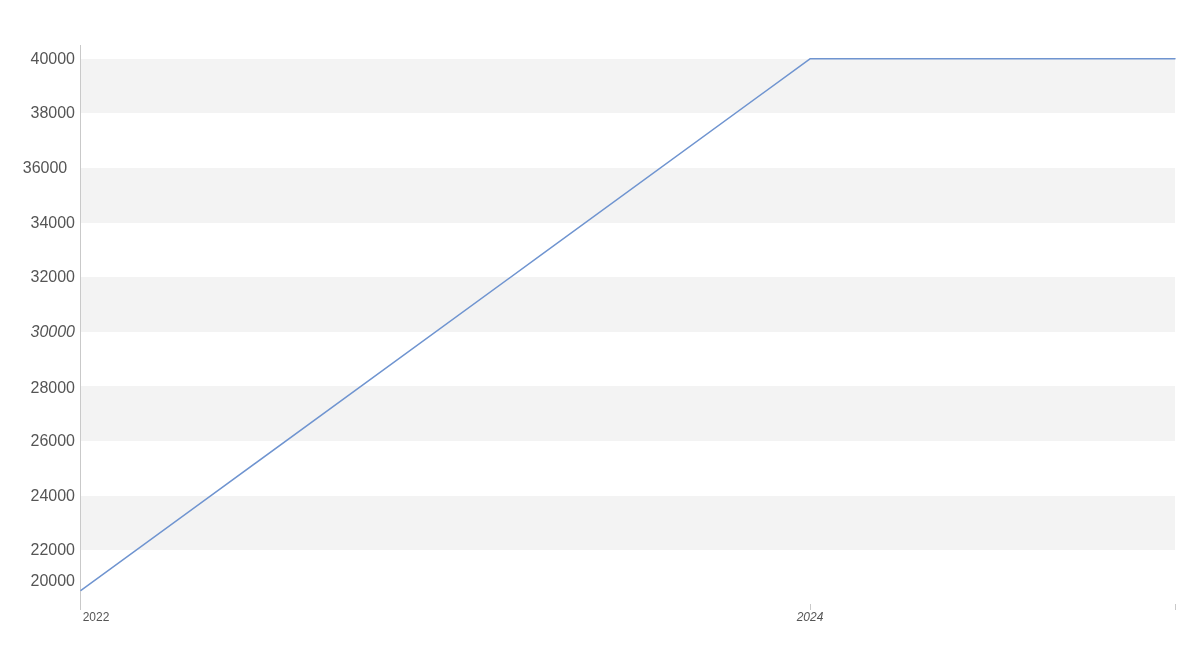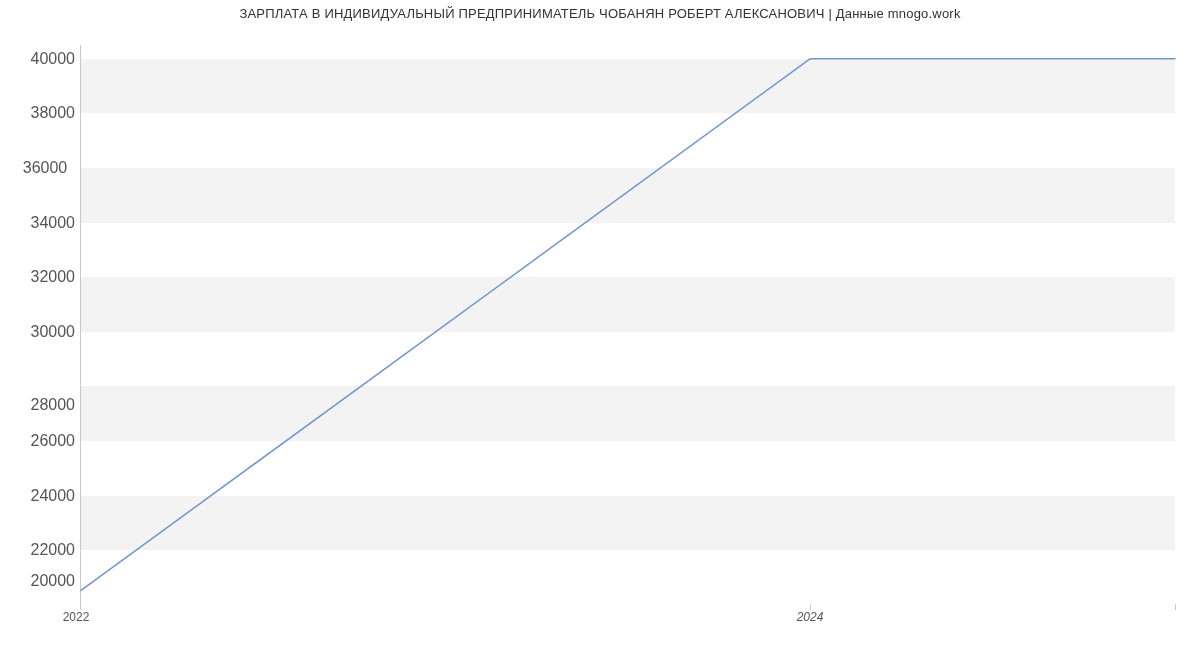--- a/index.html
+++ b/index.html
@@ -87,21 +87,20 @@
     stroke-width: 1.5;
     stroke-linejoin: round;
     stroke-linecap: round;
   }
 </style>
 </head>
 <body>
 
 <div class="chart-wrap">
 
-  <div class="title">ЗАРПЛАТА В ИНДИВИДУАЛЬНЫЙ ПРЕДПРИНИМАТЕЛЬ ЧОБАНЯН РОБЕРТ АЛЕКСАНОВИЧ | Данные mnogo.work</div>
 
   <div class="plot">
     <div id="bands">
         <div class="grid-band" style="top: 0px; height: 13.6585px; background: rgb(255, 255, 255);"></div>
         <div class="grid-band" style="top: 13.6585px; height: 54.6341px; background: rgb(243, 243, 243);"></div>
         <div class="grid-band" style="top: 68.2927px; height: 54.6341px; background: rgb(255, 255, 255);"></div>
         <div class="grid-band" style="top: 122.927px; height: 54.6341px; background: rgb(243, 243, 243);"></div>
         <div class="grid-band" style="top: 177.561px; height: 54.6341px; background: rgb(255, 255, 255);"></div>
         <div class="grid-band" style="top: 232.195px; height: 54.6341px; background: rgb(243, 243, 243);"></div>
         <div class="grid-band" style="top: 286.829px; height: 54.6341px; background: rgb(255, 255, 255);"></div>
@@ -113,30 +112,30 @@
     <svg class="line-layer" viewBox="0 0 1095 560" preserveAspectRatio="none">
       <path id="series-path" class="series-line" d="M0.00 546.34 L730.00 13.66 L1095.00 13.66 "></path>
     </svg>
   </div>
 
   <div id="y-labels">
       <div class="y-tick-label" style="top: 581px;">20000</div>
       <div class="y-tick-label" style="top: 550.366px;">22000</div>
       <div class="y-tick-label" style="top: 495.732px;">24000</div>
       <div class="y-tick-label" style="top: 441.098px;">26000</div>
-      <div class="y-tick-label" style="top: 405px;">28000</div>
-      <div class="y-tick-label" style="top: 331.829px;">30000</div>
+      <div class="y-tick-label" style="top: 388px;">28000</div>
+      <div class="y-tick-label" style="top: 331.829px; font-style: italic;">30000</div>
       <div class="y-tick-label" style="top: 277.195px;">32000</div>
       <div class="y-tick-label" style="top: 222.561px;">34000</div>
       <div class="y-tick-label" style="top: 167.927px; text-align: center;">36000</div>
       <div class="y-tick-label" style="top: 113.293px;">38000</div>
       <div class="y-tick-label" style="top: 58.6585px;">40000</div>
     </div>
   <div id="x-labels">
-      <div class="x-tick-label" style="left: 76px;">2022</div>
+      <div class="x-tick-label" style="left: 96px;">2022</div>
       <div class="x-tick-label" style="left: 810px; font-style: italic;">2024</div>
       <div class="x-tick-label" style="left: 1228px;">2025</div>
     </div>
   <div class="x-tick-container" id="x-ticks">
       <div class="x-tick-mark" style="left: 0px;"></div>
       <div class="x-tick-mark" style="left: 730px;"></div>
       <div class="x-tick-mark" style="left: 1095px;"></div>
     </div>
 
 </div>

